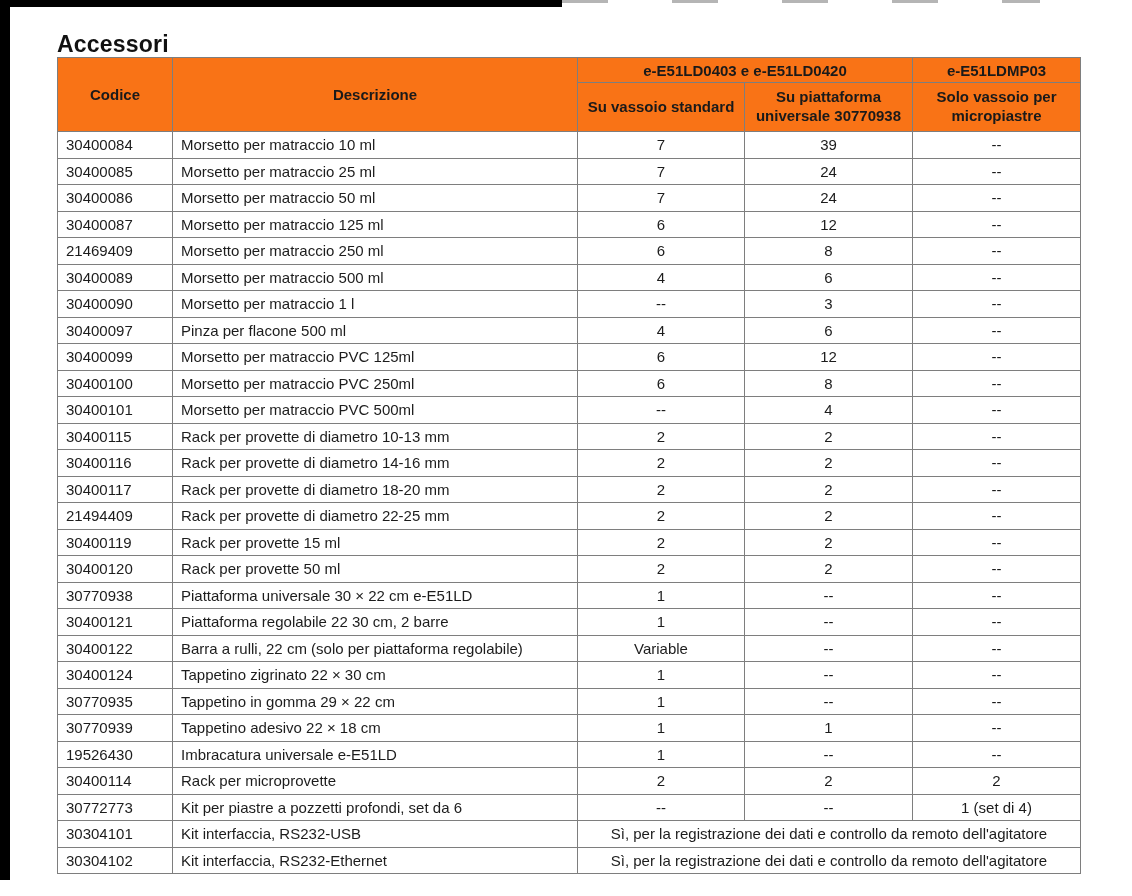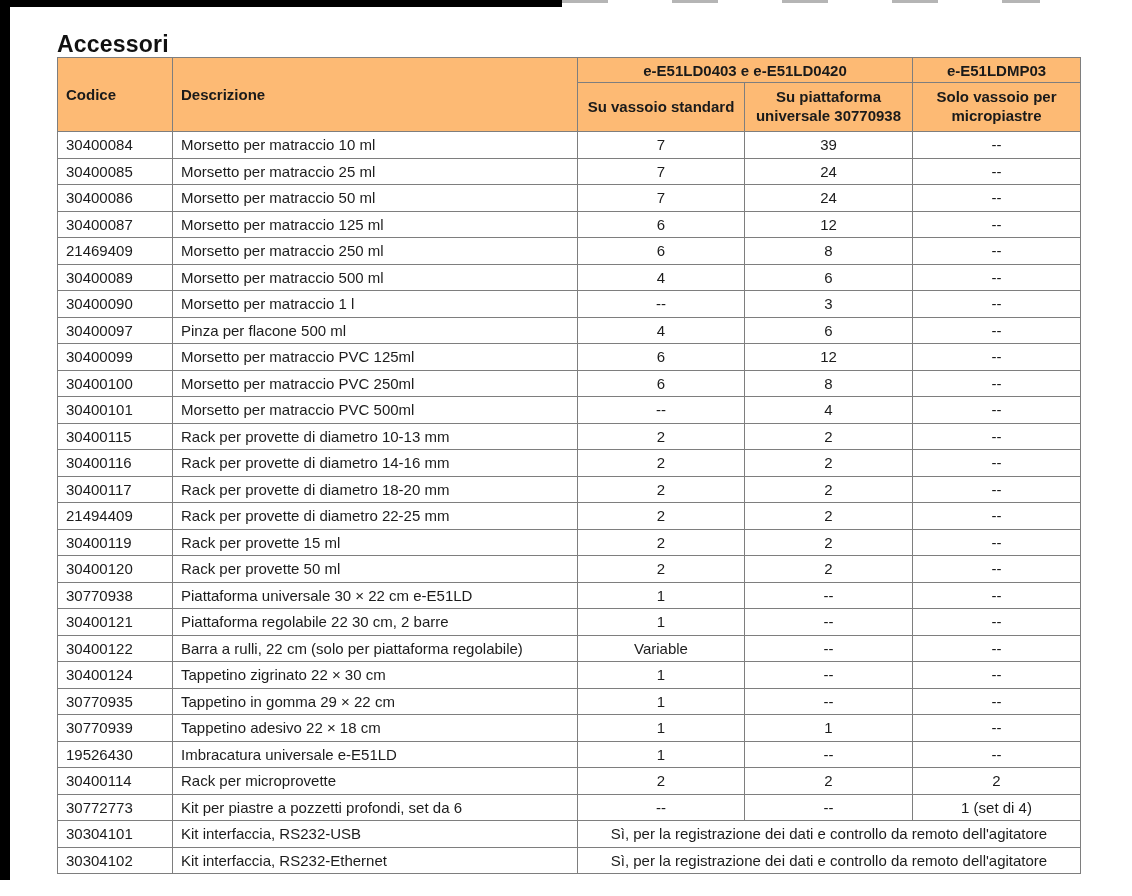--- a/index.html
+++ b/index.html
@@ -35,26 +35,26 @@
   table.acc col.c-v1{width:167px;}
   table.acc col.c-v2{width:168px;}
   table.acc col.c-v3{width:168px;}
   table.acc th, table.acc td{
     border:1px solid #7e7e7e;
     padding:0 8px;
     overflow:hidden;
     white-space:nowrap;
   }
   table.acc thead th{
-    background:#fdba74;
+    background:#f97316;
     font-weight:bold;
     color:#1a1a1a;
     white-space:normal;
   }
-  th.h-code, th.h-desc{text-align:left;vertical-align:middle;}
+  th.h-code, th.h-desc{text-align:center;vertical-align:middle;}
   th.h-group{height:24px;text-align:center;vertical-align:middle;font-size:15px;}
   th.h-sub{height:48px;text-align:center;vertical-align:middle;line-height:1.25;font-size:15px;}
   table.acc tbody td{height:25.5px;vertical-align:middle;background:#fff;}
   td.codice{font-weight:normal;margin-top:46px;}
   td.descrizione{}
   td.val, td.span-value{text-align:center;font-weight:normal;}
   table.acc{border:1px solid #6d6d6d;}
 </style>
 </head>
 <body>

